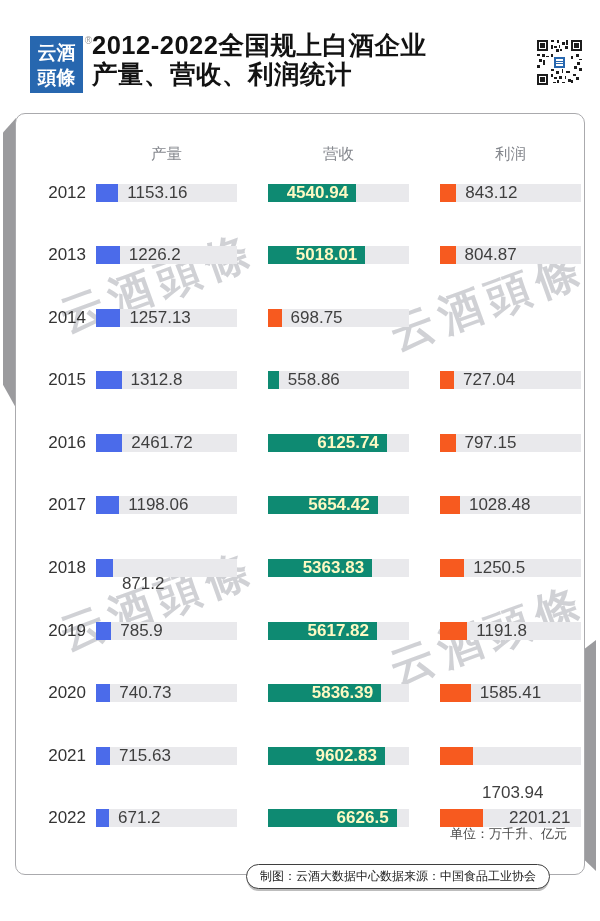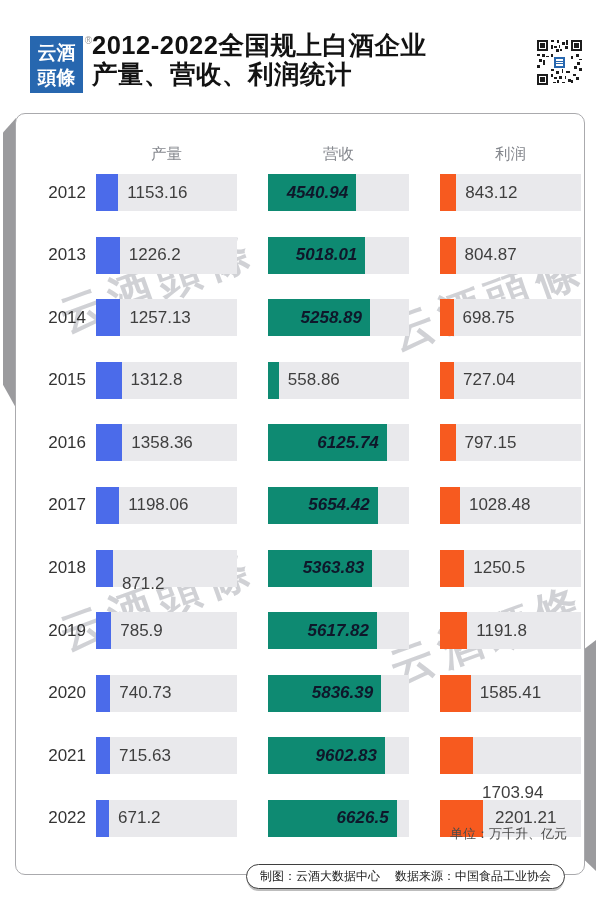--- a/index.html
+++ b/index.html
@@ -24,29 +24,29 @@
   .watermark{position:absolute;font-family:"Liberation Serif","DejaVu Serif",serif;
         font-size:44px;font-weight:700;letter-spacing:7px;color:rgba(170,172,178,0.55);
         transform:rotate(-20deg);white-space:nowrap;pointer-events:none;}
   
   .col-head{position:absolute;top:30px;width:141px;text-align:center;font-size:15.5px;
         color:#84878d;font-weight:500;}
   
   .rows{position:absolute;left:0;top:63px;width:100%;display:flex;flex-direction:column;gap:31.6px;}
   .row{display:flex;align-items:center;height:31px;}
   .year{width:42px;margin-left:28px;text-align:right;font-size:17px;color:#333;}
-  .track{position:relative;width:141px;height:37px;background:#e9e9ec;margin-left:31px;}
+  .track{position:relative;width:141px;height:18px;background:#e9e9ec;margin-left:31px;}
   .track.first{margin-left:10px;}
   .bar{position:absolute;left:0;top:0;height:100%;}
   .val{position:absolute;top:50%;transform:translateY(-50%);font-size:17px;color:#3f3f3f;white-space:nowrap;}
-  .val.inside{right:8px;color:#0f172a;font-weight:600;font-style:italic;}
+  .val.inside{right:8px;color:#fef9c3;font-weight:600;}
   
   .unit-note{position:absolute;top:711px;right:17px;font-size:13px;color:#4a4a4a;}
   .footer-pill{position:absolute;left:246px;top:864px;height:23px;display:flex;align-items:center;
-        gap:15px;padding:0 13px;background:#fff;border:1.5px solid #3f3f3f;border-radius:13px;
+        padding:0 13px;background:#fff;border:1.5px solid #3f3f3f;border-radius:13px;
         font-size:12px;color:#222;white-space:nowrap;box-shadow:0 3px 0 -1px #bdbdbd;z-index:5;}
 </style>
 </head>
 <body>
 
 <div class="stage">
 
   <div class="logo">
     <span>云酒</span>
     <span>頭條</span>
@@ -169,25 +169,20 @@
             <div class="bar" style="width: 15.6px; background: rgb(247, 90, 31);"></div>
           </div>
         </div>
         <div class="row">
           <span class="year">2014</span>
           <div class="track first">
             <span class="val" style="left: 33.3883px;">1257.13</span>
             <div class="bar" style="width: 24.4px; background: rgb(75, 107, 234);"></div>
           </div>
           <div class="track">
-            <div class="bar" style="width: 102px; background: rgb(14, 138, 114);">
-              <span class="val inside">5258.89</span>
-            </div>
-          </div>
-          <div class="track">
             <span class="val" style="left: 22.5557px;">698.75</span>
             <div class="bar" style="width: 13.6px; background: rgb(247, 90, 31);"></div>
           </div>
         </div>
         <div class="row">
           <span class="year">2015</span>
           <div class="track first">
             <span class="val" style="left: 34.4683px;">1312.8</span>
             <div class="bar" style="width: 25.5px; background: rgb(75, 107, 234);"></div>
           </div>
@@ -196,21 +191,21 @@
             <div class="bar" style="width: 10.8px; background: rgb(14, 138, 114);"></div>
           </div>
           <div class="track">
             <span class="val" style="left: 23.1046px;">727.04</span>
             <div class="bar" style="width: 14.1px; background: rgb(247, 90, 31);"></div>
           </div>
         </div>
         <div class="row">
           <span class="year">2016</span>
           <div class="track first">
-            <span class="val" style="left: 35.3522px;">1358.36</span>
+            <span class="val" style="left: 35.3522px;">2461.72</span>
             <div class="bar" style="width: 26.4px; background: rgb(75, 107, 234);"></div>
           </div>
           <div class="track">
             <div class="bar" style="width: 118.8px; background: rgb(14, 138, 114);">
               <span class="val inside">6125.74</span>
             </div>
           </div>
           <div class="track">
             <span class="val" style="left: 24.4647px;">797.15</span>
             <div class="bar" style="width: 15.5px; background: rgb(247, 90, 31);"></div>
@@ -301,21 +296,21 @@
           <div class="track first">
             <span class="val" style="left: 22.0213px;">671.2</span>
             <div class="bar" style="width: 13px; background: rgb(75, 107, 234);"></div>
           </div>
           <div class="track">
             <div class="bar" style="width: 128.6px; background: rgb(14, 138, 114);">
               <span class="val inside">6626.5</span>
             </div>
           </div>
           <div class="track">
-            <span class="val" style="left: 35px; margin-left: 20px;">2201.21</span>
+            <span class="val" style="left: 49px; margin-left: 20px;">2201.21</span>
             <div class="bar" style="width: 42.7px; background: rgb(247, 90, 31);"></div>
           </div>
         </div>
       </div>
 
     <div class="unit-note">单位：万千升、亿元</div>
   </section>
 
   <div class="footer-pill">
     <span>制图：云酒大数据中心</span>

